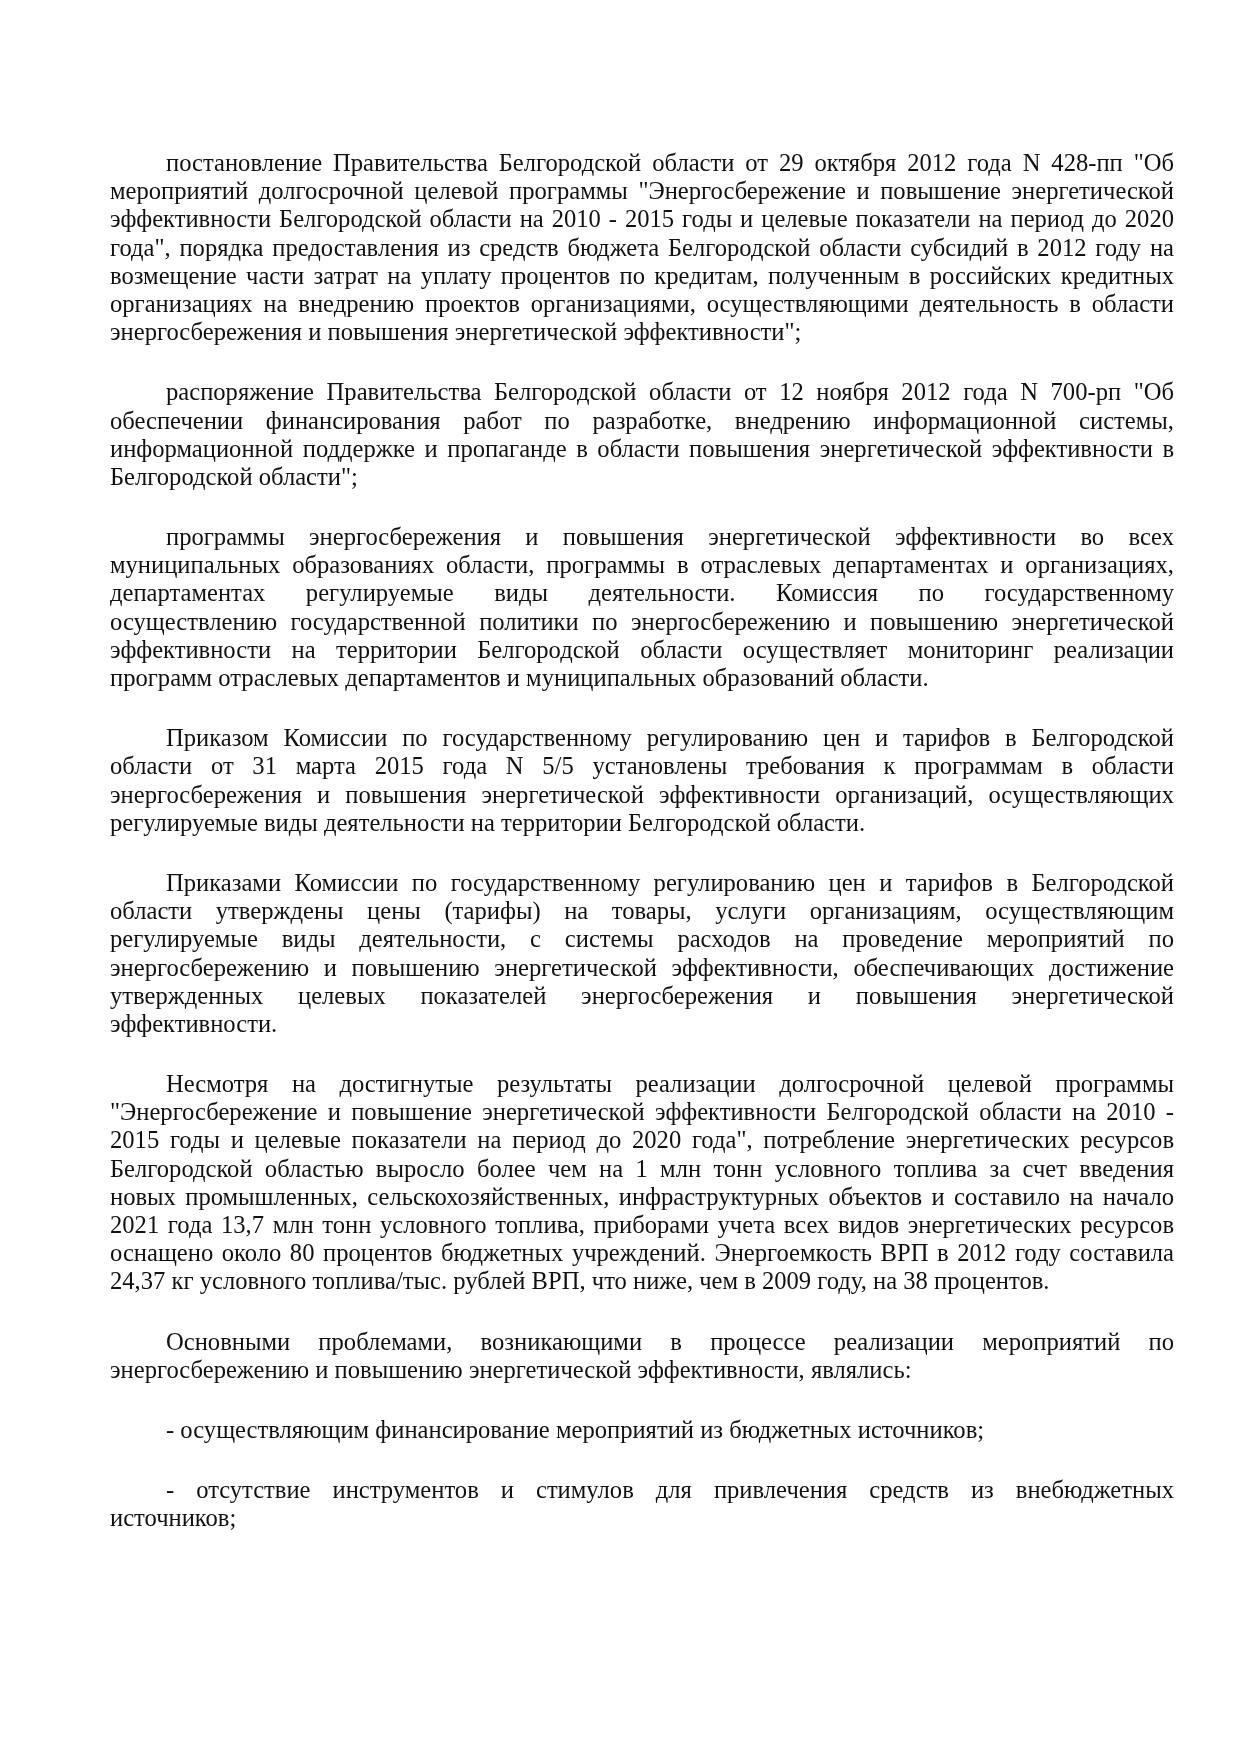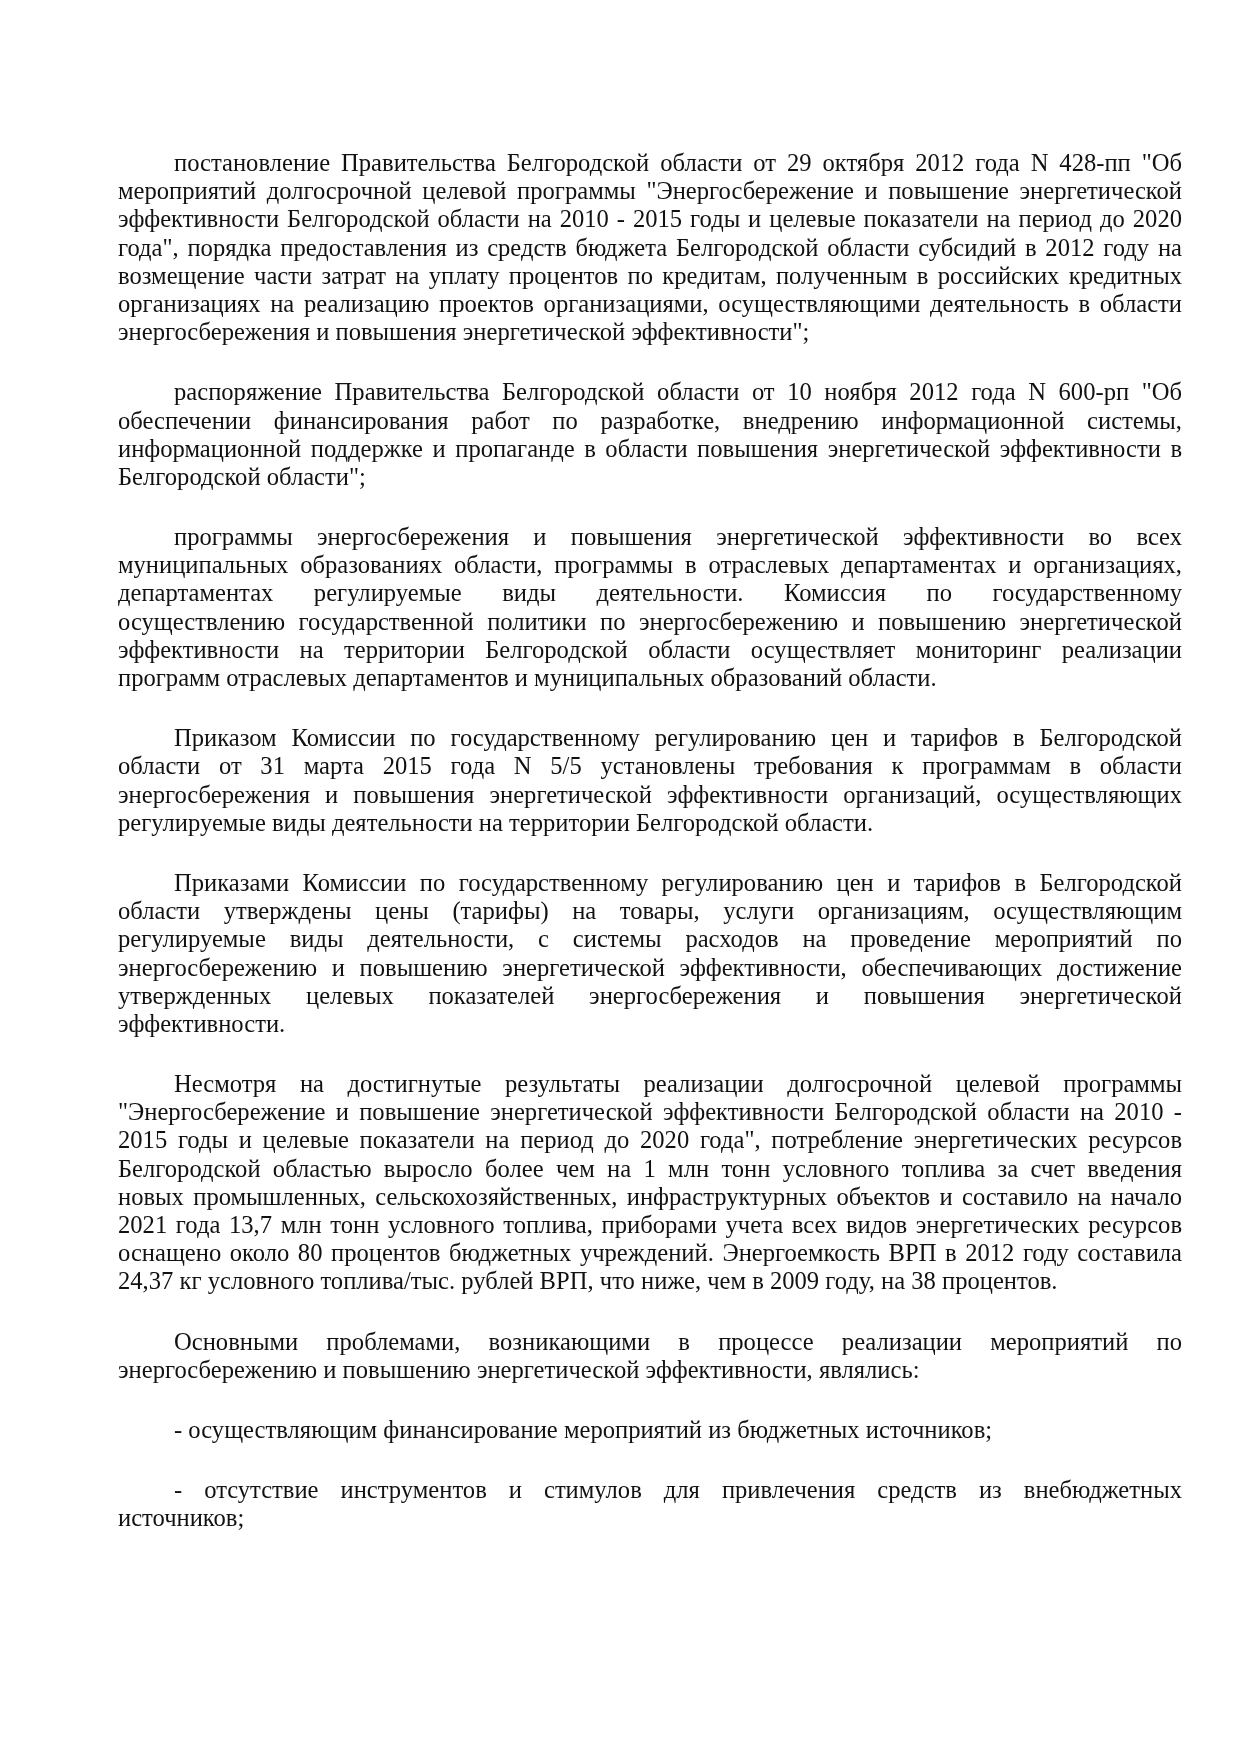--- a/index.html
+++ b/index.html
@@ -8,21 +8,21 @@
     background: #ffffff;
   }
   body {
     width: 1240px;
     height: 1754px;
     position: relative;
     overflow: hidden;
   }
   .page {
     position: absolute;
-    left: 118px;
+    left: 110px;
     top: 149px;
     width: 1064px;
     font-family: "Liberation Serif", "DejaVu Serif", serif;
     font-size: 24.6px;
     line-height: 28.2px;
     color: #111111;
   }
   .para {
     margin: 0 0 32px 0;
   }
@@ -48,26 +48,26 @@
 <body>
 
 <div class="page">
 
   <p class="para">
     <span class="line first">постановление Правительства Белгородской области от 29 октября 2012 года N 428-пп "Об</span>
     <span class="line">мероприятий долгосрочной целевой программы "Энергосбережение и повышение энергетической</span>
     <span class="line">эффективности Белгородской области на 2010 - 2015 годы и целевые показатели на период до 2020</span>
     <span class="line">года", порядка предоставления из средств бюджета Белгородской области субсидий в 2012 году на</span>
     <span class="line">возмещение части затрат на уплату процентов по кредитам, полученным в российских кредитных</span>
-    <span class="line">организациях на реализацию проектов организациями, осуществляющими деятельность в области</span>
+    <span class="line">организациях на внедрению проектов организациями, осуществляющими деятельность в области</span>
     <span class="line last">энергосбережения и повышения энергетической эффективности";</span>
   </p>
 
   <p class="para">
-    <span class="line first">распоряжение Правительства Белгородской области от 10 ноября 2012 года N 600-рп "Об</span>
+    <span class="line first">распоряжение Правительства Белгородской области от 12 ноября 2012 года N 700-рп "Об</span>
     <span class="line">обеспечении финансирования работ по разработке, внедрению информационной системы,</span>
     <span class="line">информационной поддержке и пропаганде в области повышения энергетической эффективности в</span>
     <span class="line last">Белгородской области";</span>
   </p>
 
   <p class="para">
     <span class="line first">программы энергосбережения и повышения энергетической эффективности во всех</span>
     <span class="line">муниципальных образованиях области, программы в отраслевых департаментах и организациях,</span>
     <span class="line">департаментах регулируемые виды деятельности. Комиссия по государственному</span>
     <span class="line">осуществлению государственной политики по энергосбережению и повышению энергетической</span>

